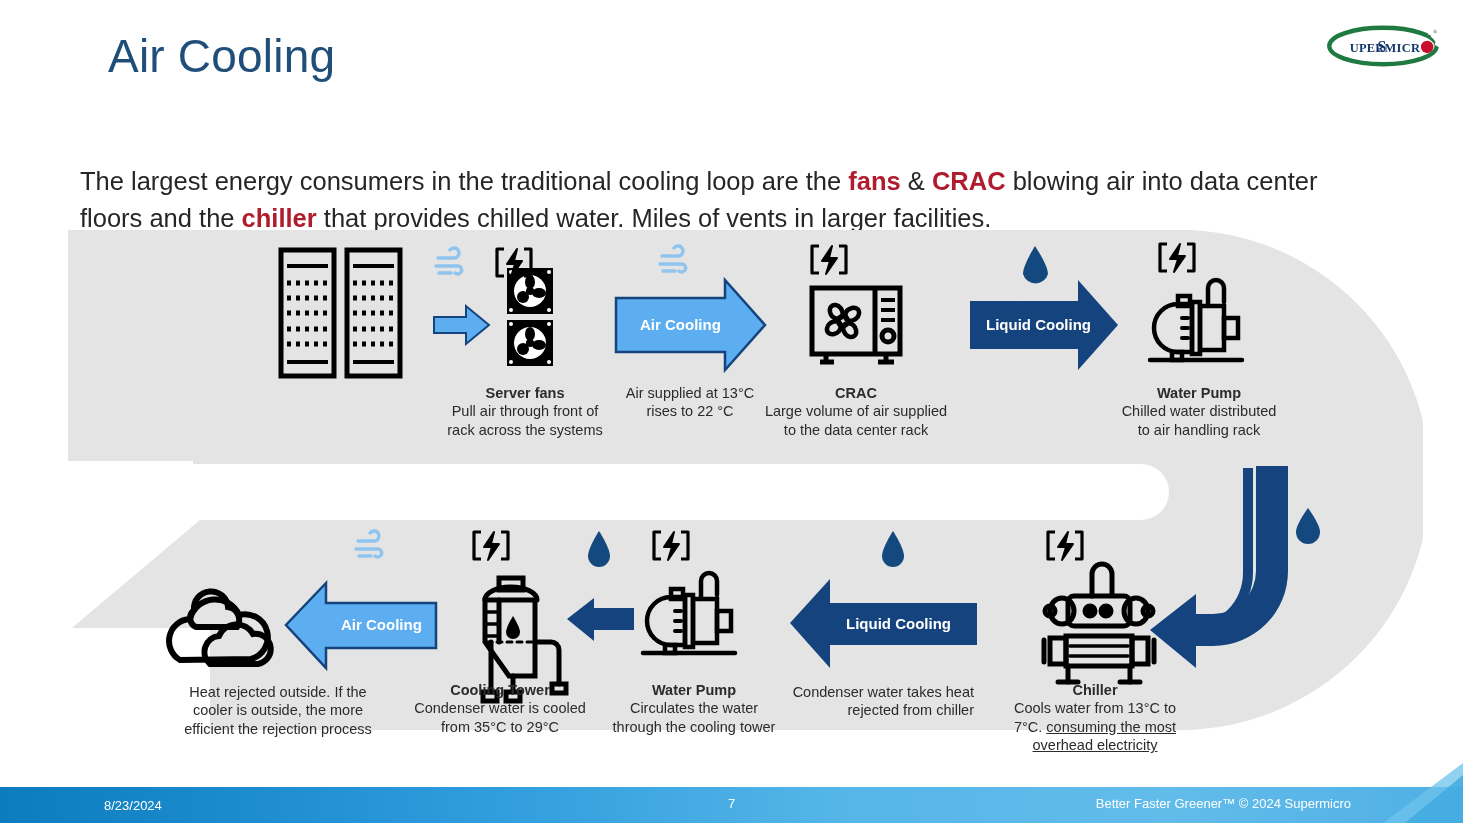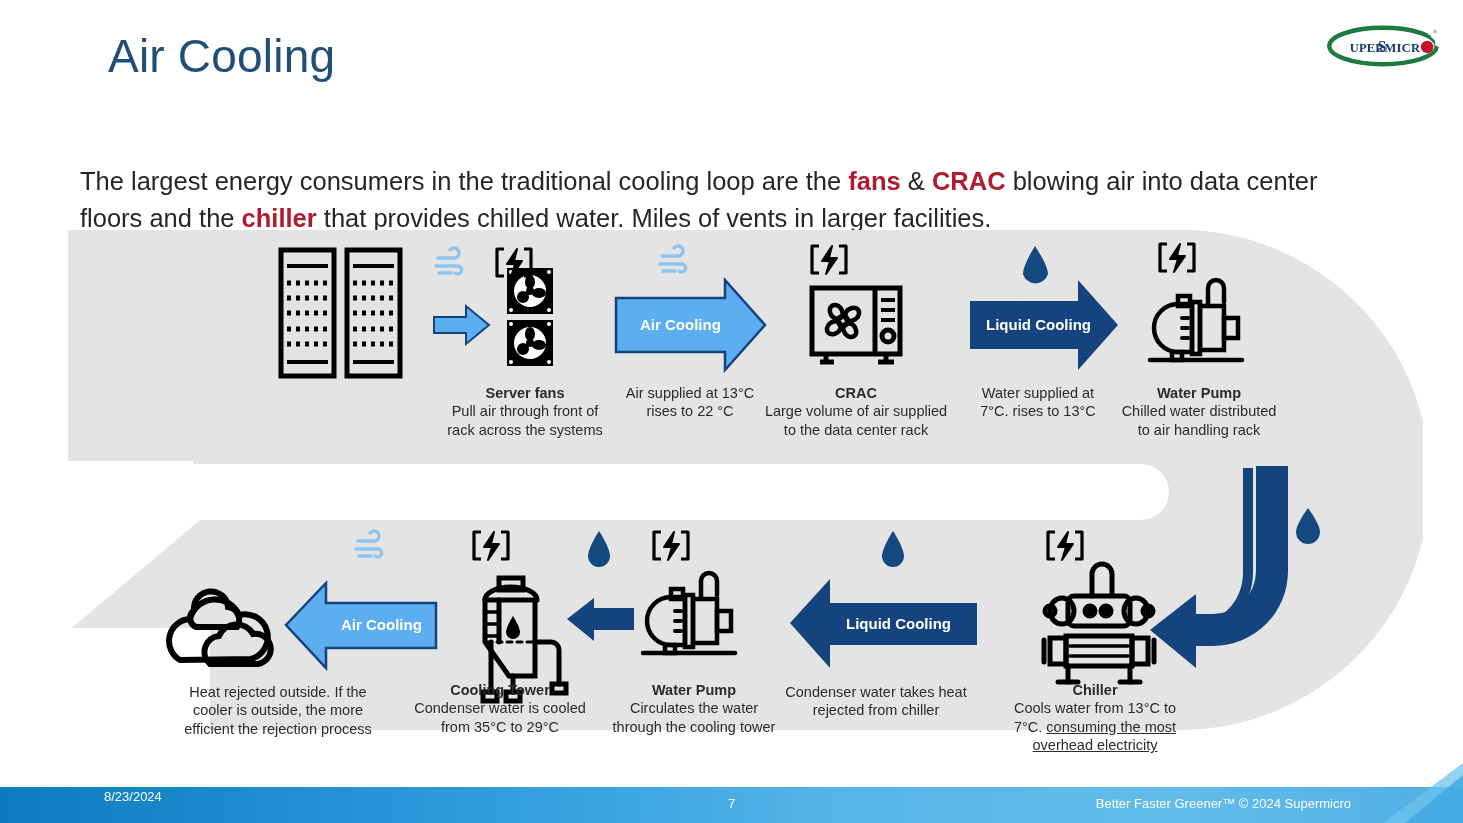--- a/index.html
+++ b/index.html
@@ -43,21 +43,21 @@
     white-space:nowrap;
     pointer-events:none;
   }
 
   
   #footer{
     position:absolute;left:0;bottom:0;width:1463px;height:36px;
     background:linear-gradient(90deg,#0C7CBF 0%,#2D9BDC 32%,#56B6E8 58%,#62BCEA 80%,#4FAFE4 100%);
     color:#ffffff;
   }
-  #footer .date{position:absolute;left:104px;top:2px;font-size:13px;}
+  #footer .date{position:absolute;left:104px;top:11px;font-size:13px;}
   #footer .pagenum{position:absolute;left:0;right:0;top:9px;text-align:center;font-size:13px;}
   #footer .tagline{position:absolute;right:112px;top:9px;font-size:13px;white-space:nowrap;}
   .footdeco{position:absolute;right:0;bottom:0;width:120px;height:60px;}
   .topline{position:absolute;left:0;bottom:36px;width:1463px;height:3px;background:#ffffff;}
 </style>
 </head>
 <body>
 
 <div id="slide">
 
@@ -417,24 +417,20 @@
       <div class="cap"><span>Air supplied at 13°C</span><br>
         <span>rises to 22 °C</span></div>
     </div>
 
     <div class="node" style="left:752px;top:166px;width:208px;">
       <div class="cap"><span class="b">CRAC</span>
         <span>Large volume of air supplied</span><br>
         <span>to the data center rack</span></div>
     </div>
 
-    <div class="node" style="left:952px;top:166px;width:172px;">
-      <div class="cap"><span>Water supplied at</span><br>
-        <span>7°C. rises to 13°C</span></div>
-    </div>
 
     <div class="node" style="left:1100px;top:166px;width:198px;">
       <div class="cap"><span class="b">Water Pump</span>
         <span>Chilled water distributed</span><br>
         <span>to air handling rack</span></div>
     </div>
 
     <div class="node" style="left:166px;top:465px;width:224px;">
       <div class="cap"><span>Heat rejected outside. If the</span><br>
         <span>cooler is outside, the more</span><br>
@@ -446,21 +442,21 @@
         <span>Condenser water is cooled</span><br>
         <span>from 35°C to 29°C</span></div>
     </div>
 
     <div class="node" style="left:600px;top:463px;width:188px;">
       <div class="cap"><span class="b">Water Pump</span>
         <span>Circulates the water</span><br>
         <span>through the cooling tower</span></div>
     </div>
 
-    <div class="node" style="left:778px;top:465px;width:196px;">
+    <div class="node" style="left:778px;top:465px;width:196px;text-align:right;">
       <div class="cap"><span>Condenser water takes heat</span><br>
         <span>rejected from chiller</span></div>
     </div>
 
     <div class="node" style="left:995px;top:463px;width:200px;">
       <div class="cap"><span class="b">Chiller</span>
         <span>Cools water from 13°C to</span><br>
         <span id="chiller-l2"><span>7°C. </span><span style="text-decoration: underline;">consuming the most</span></span><br>
         <span id="chiller-l3" style="text-decoration: underline;">overhead electricity</span></div>
     </div>

